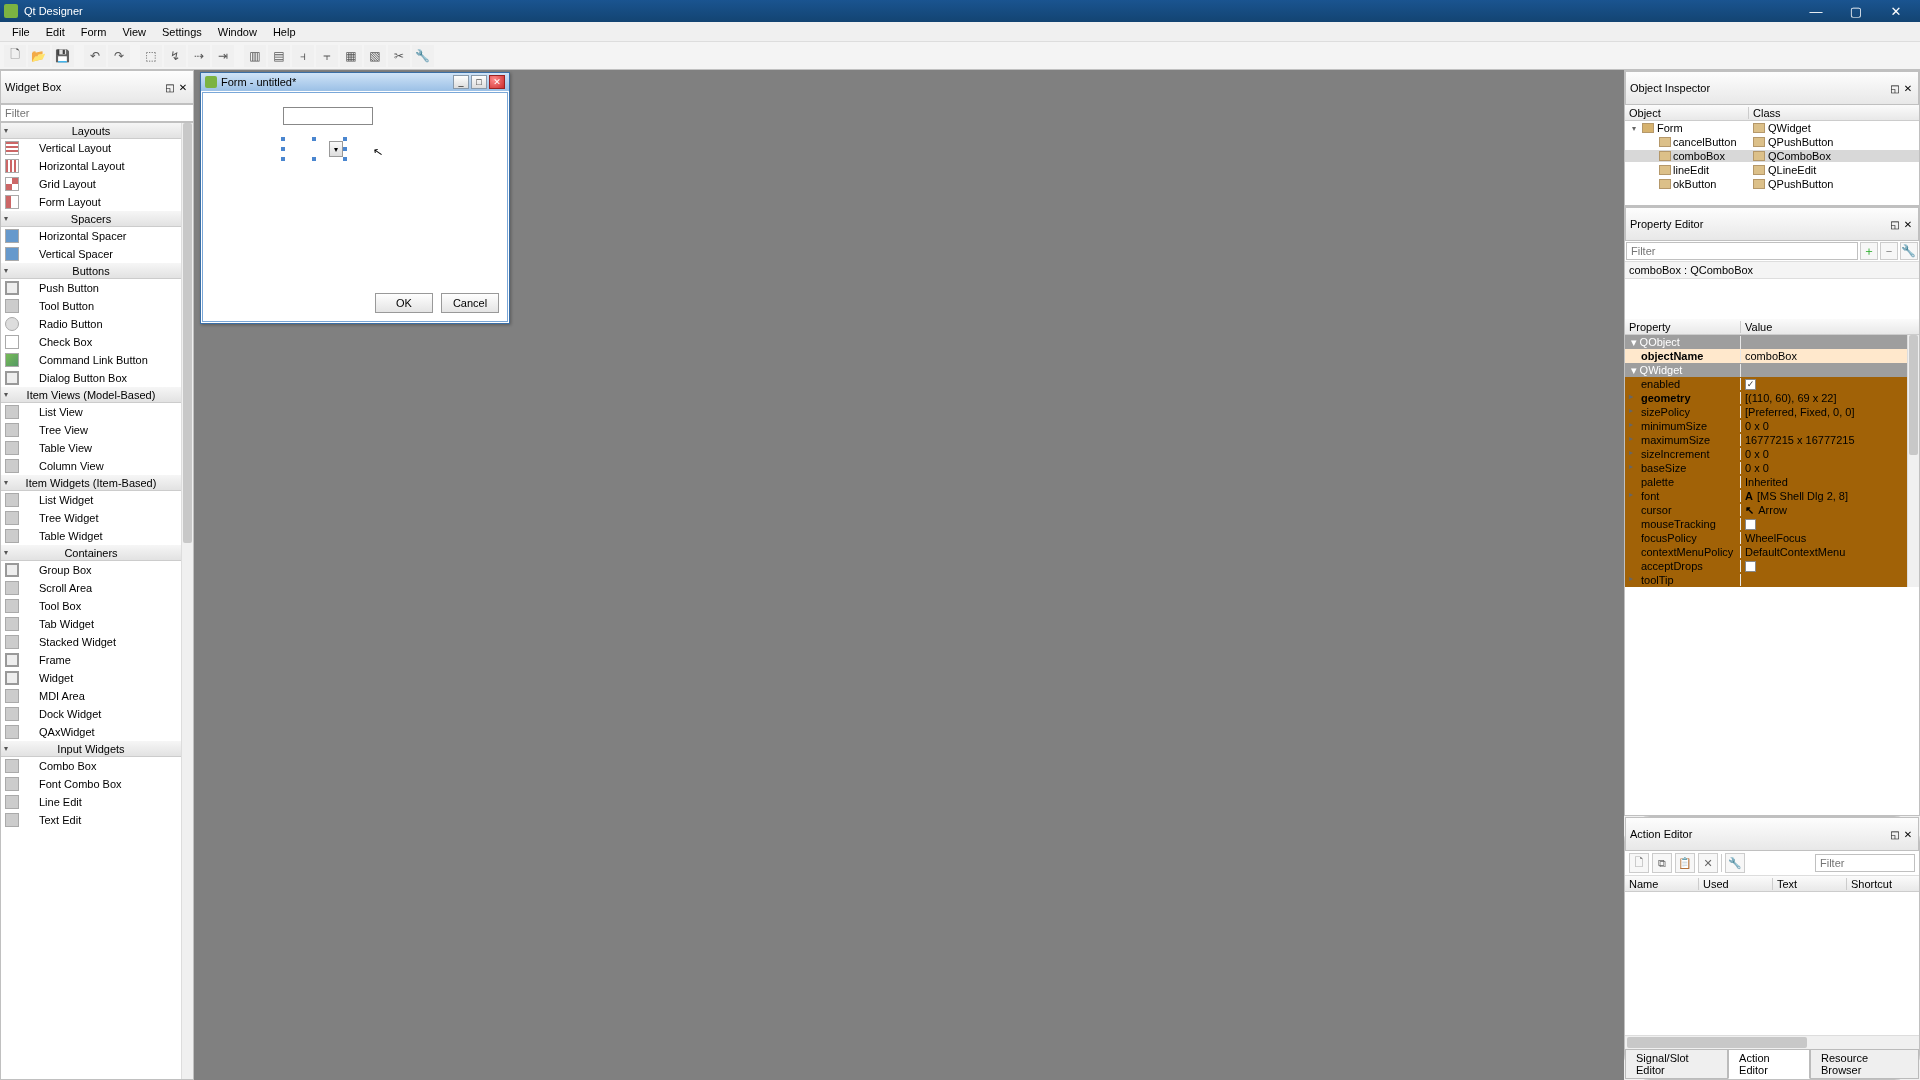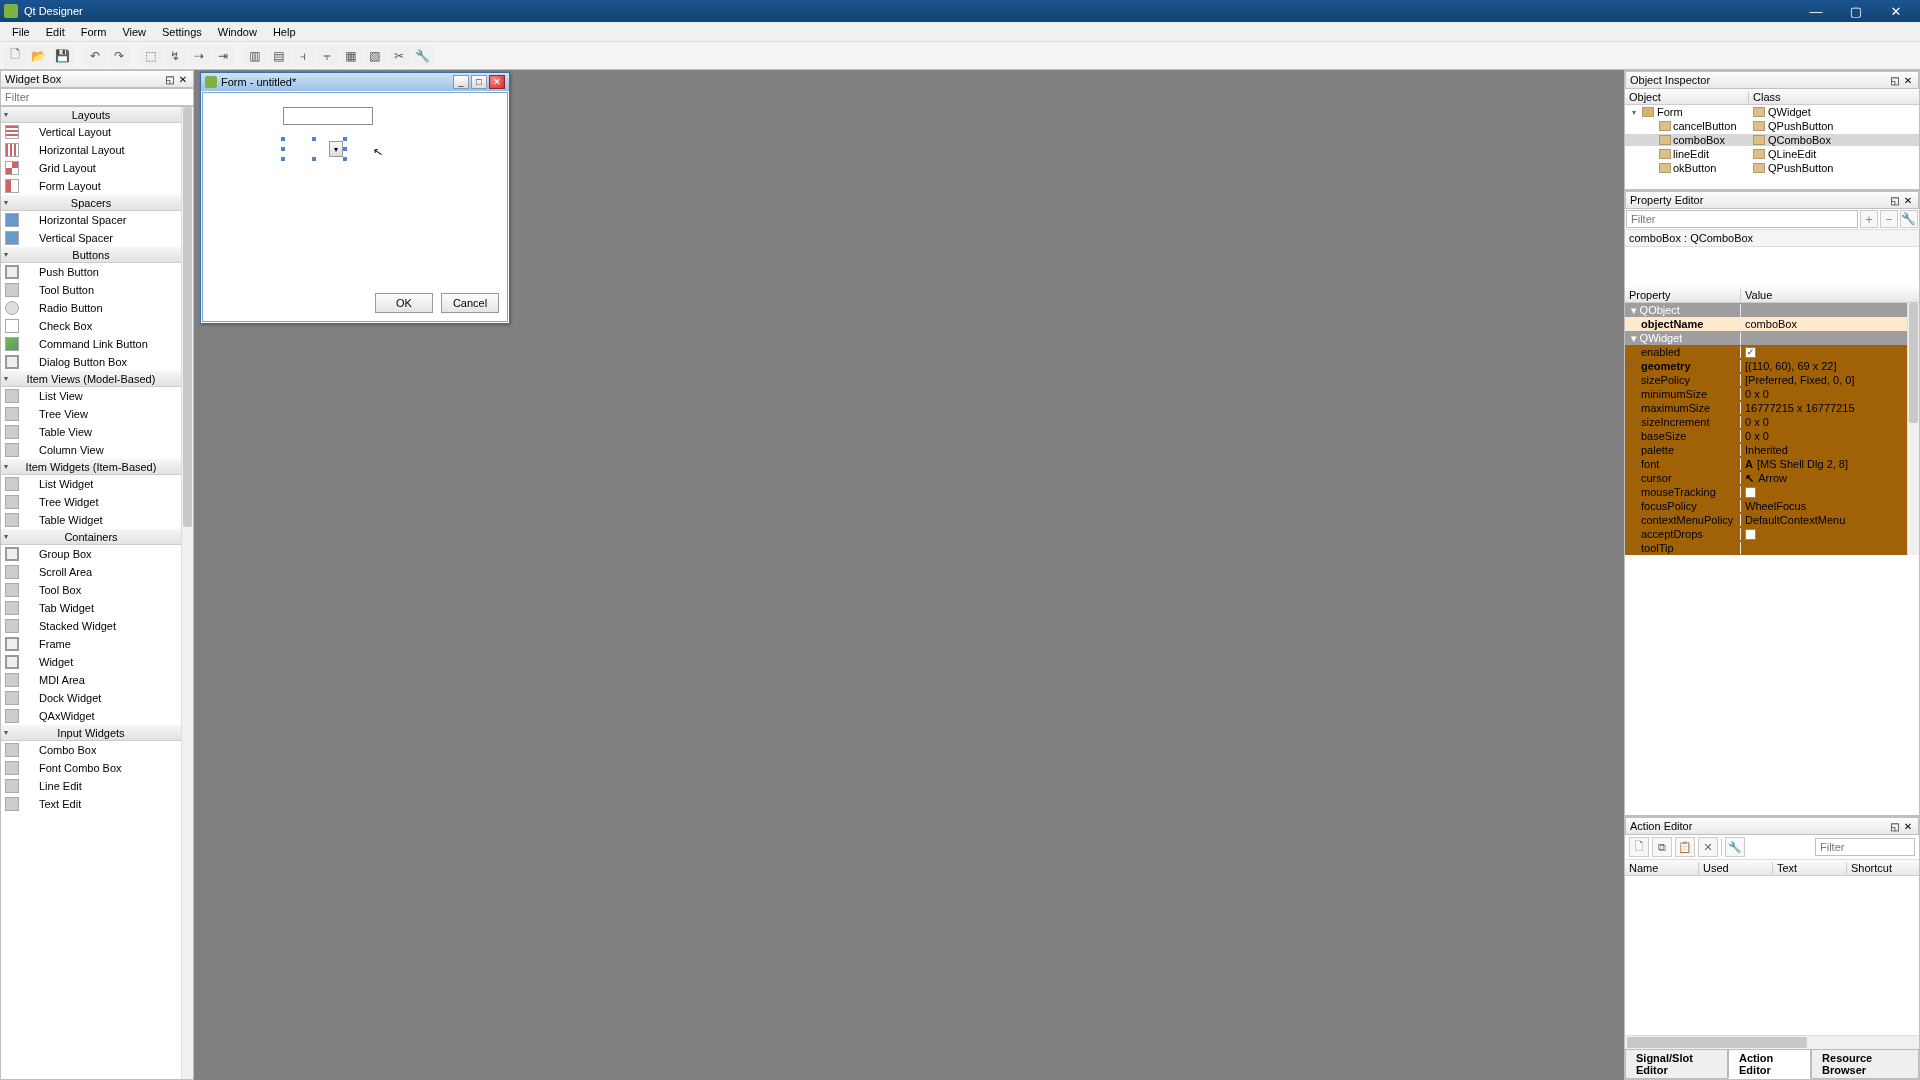--- a/index.html
+++ b/index.html
@@ -10,21 +10,21 @@
 .titlebar-buttons div { width: 40px; height: 22px; display: flex; align-items: center; justify-content: center; color: #fff; font-size: 13px; }
 .menubar { height: 20px; background: #f0f0f0; display: flex; align-items: center; padding: 0 4px; border-bottom: 1px solid #ddd; }
 .menubar span { padding: 0 8px; cursor: default; }
 .toolbar { height: 28px; background: #f4f4f4; border-bottom: 1px solid #c0c0c0; display: flex; align-items: center; padding: 0 4px; gap: 2px; }
 .toolbar .tbtn { width: 22px; height: 22px; background: #f0f0f0; border: 1px solid transparent; display:flex; align-items:center; justify-content:center; font-size:12px; color:#555;}
 .toolbar .tbtn.sep { border:none; background:none; width:6px;}
 .main { position: absolute; top: 70px; bottom: 0; left: 0; right: 0; display: flex; background: #808080; }
 
 
 .widgetbox { width: 194px; background: #fff; display:flex; flex-direction:column; }
-.dock-title { height: 18px; background: linear-gradient(#fdfdfd,#e8e8e8); border: 1px solid #c0c0c0; display:flex; align-items:center; padding:0 4px; position: relative;}
+.dock-title { height: 34px; background: linear-gradient(#fdfdfd,#e8e8e8); border: 1px solid #c0c0c0; display:flex; align-items:center; padding:0 4px; position: relative;}
 .dock-title .dockbtns { margin-left:auto; display:flex; gap:1px;}
 .dock-title .x { font-size:10px; width:12px; text-align:center; cursor:default; }
 .filter { border:1px solid #c0c0c0; height:18px; padding:0 4px; margin:0; font-size:11px; color:#777; background:#fff;}
 .wb-scroll { flex:1; overflow:hidden; position:relative; border:1px solid #c0c0c0;}
 .wb-inner { position:absolute; top:0; left:0; right:12px; }
 .cat { height:16px; background: linear-gradient(#f6f6f6,#e2e2e2); border-bottom:1px solid #ccc; display:flex; align-items:center; justify-content:center; font-size:11px; position:relative; }
 .cat::before { content:"▾"; position:absolute; left:3px; font-size:8px; color:#555;}
 .wrow { height:18px; display:flex; align-items:center; padding-left:4px; gap:20px; }
 .wicon { width:14px; height:14px; background:#ddd; border:1px solid #aaa; flex-shrink:0;}
 .wicon.vl { background: repeating-linear-gradient(to bottom,#c66 0 2px,#fff 2px 4px);}
@@ -93,32 +93,32 @@
 .prow .v{ flex:1; padding-left:4px; display:flex; align-items:center; gap:4px;}
 .prow.group { background:#9e9e9e; color:#fff;}
 .prow.group .k{ padding-left:6px;}
 .prow.obj { background:#ffe8cc;}
 .prow.w { background:#a16207;}
 .prow.expandable .k{ position:relative; padding-left:16px;}
 .prow.expandable .k::before{content:"▸"; position:absolute; left:4px; font-size:8px; color:#666;}
 .chk { width:11px; height:11px; border:1px solid #888; background:#fff; display:inline-flex; align-items:center; justify-content:center; font-size:9px; color:#333;}
 
 
-.ae { height: 264px;}
+.ae { height: 264px; border-radius: 26px;}
 .ae-tb { display:flex; align-items:center; gap:3px; padding:2px 4px; border-bottom:1px solid #ddd;}
 .ae-tb .ab { width:20px; height:20px; border:1px solid #ccc; background:#f7f7f7; display:flex; align-items:center; justify-content:center; font-size:11px; color:#666;}
 .ae-tb input { margin-left:auto; width:100px; height:18px; border:1px solid #c0c0c0; padding:0 4px; color:#777;}
 .ae-head { display:flex; height:16px; background:linear-gradient(#fbfbfb,#e8e8e8); border-bottom:1px solid #ccc; align-items:center;}
 .ae-head div { padding:0 4px; border-right:1px solid #ccc;}
 .ae-head div:nth-child(1){width:74px;} .ae-head div:nth-child(2){width:74px;}
 .ae-head div:nth-child(3){width:74px;} .ae-head div:nth-child(4){flex:1; border-right:none;}
 .ae-body { flex:1; background:#fff;}
 .ae-hscroll { height:14px; background:#f0f0f0; border-top:1px solid #ddd; position:relative;}
 .ae-hscroll .th { position:absolute; left:2px; width:180px; top:1px; bottom:1px; background:#c8c8c8; border-radius:2px;}
-.tabs { display:flex; background:#f9a8d4;font-weight:bold;}
+.tabs { display:flex; background:#f9a8d4;}
 .tabs div { padding:2px 10px; border:1px solid #bbb; background:#efefef; font-size:11px;}
 .tabs div.active { background:#fff; border-bottom-color:#fff;}
 </style>
 </head>
 <body>
 
 <div class="titlebar">
   <div class="qticon"></div>
   <span>Qt Designer</span>
   <div class="titlebar-buttons">

